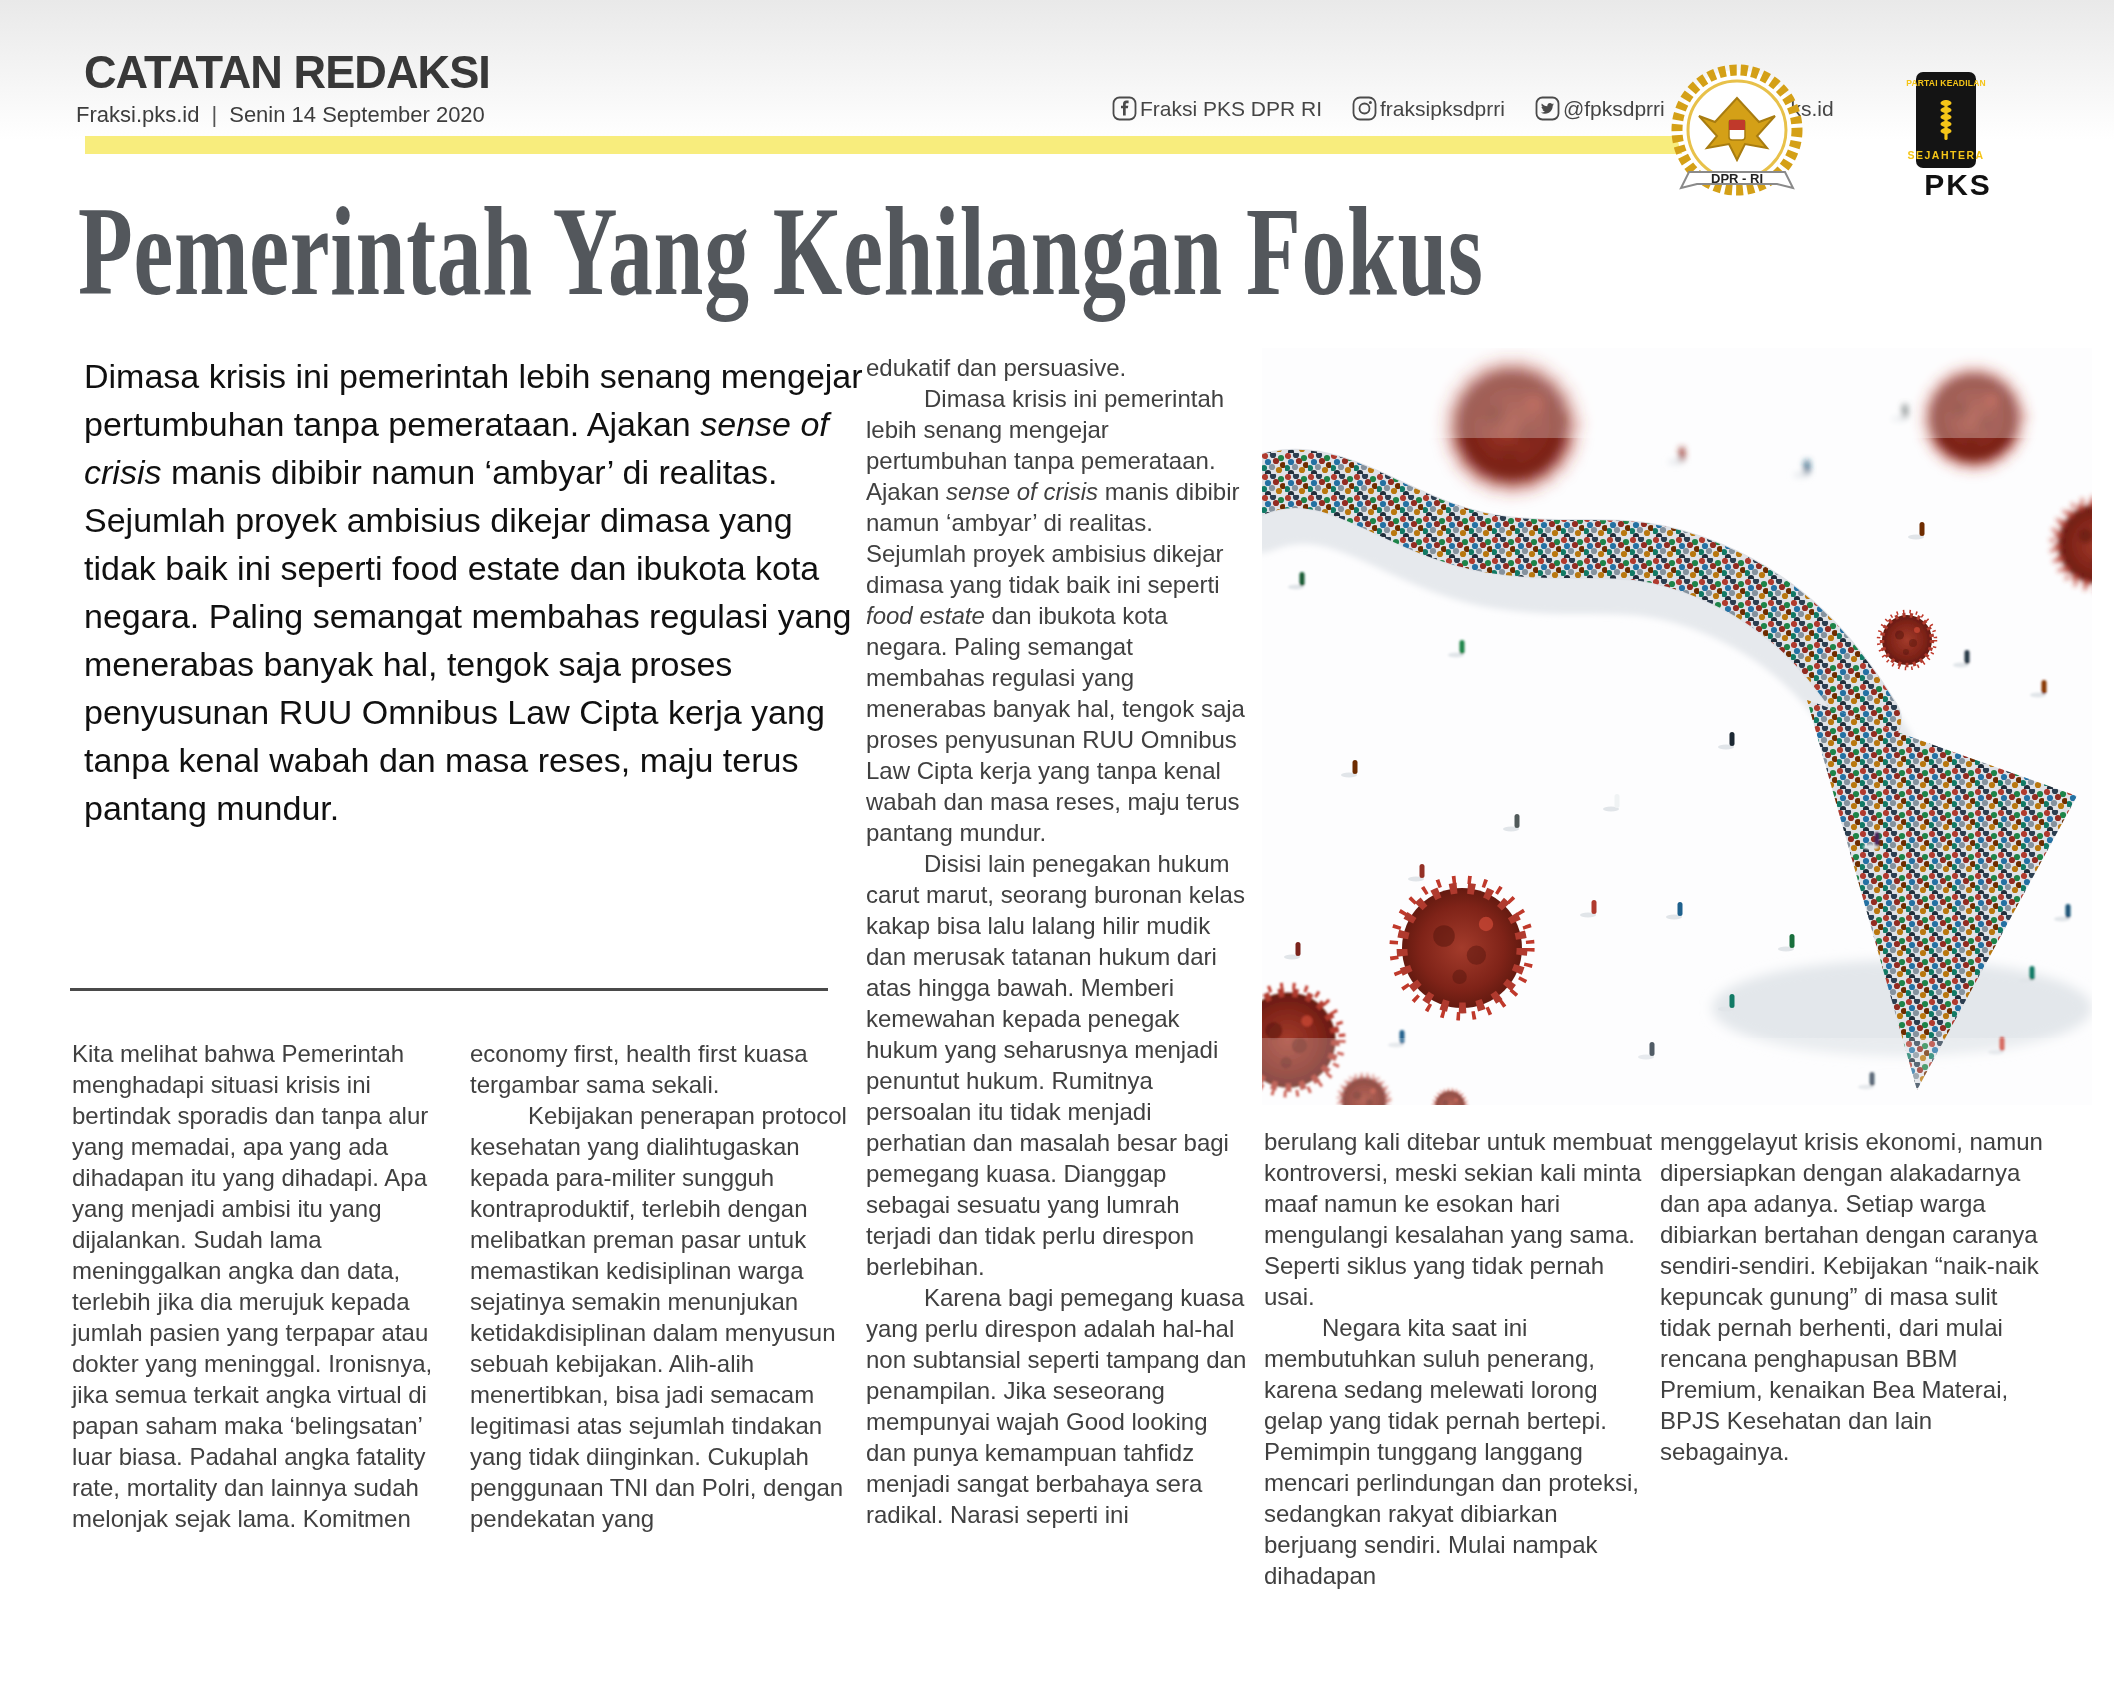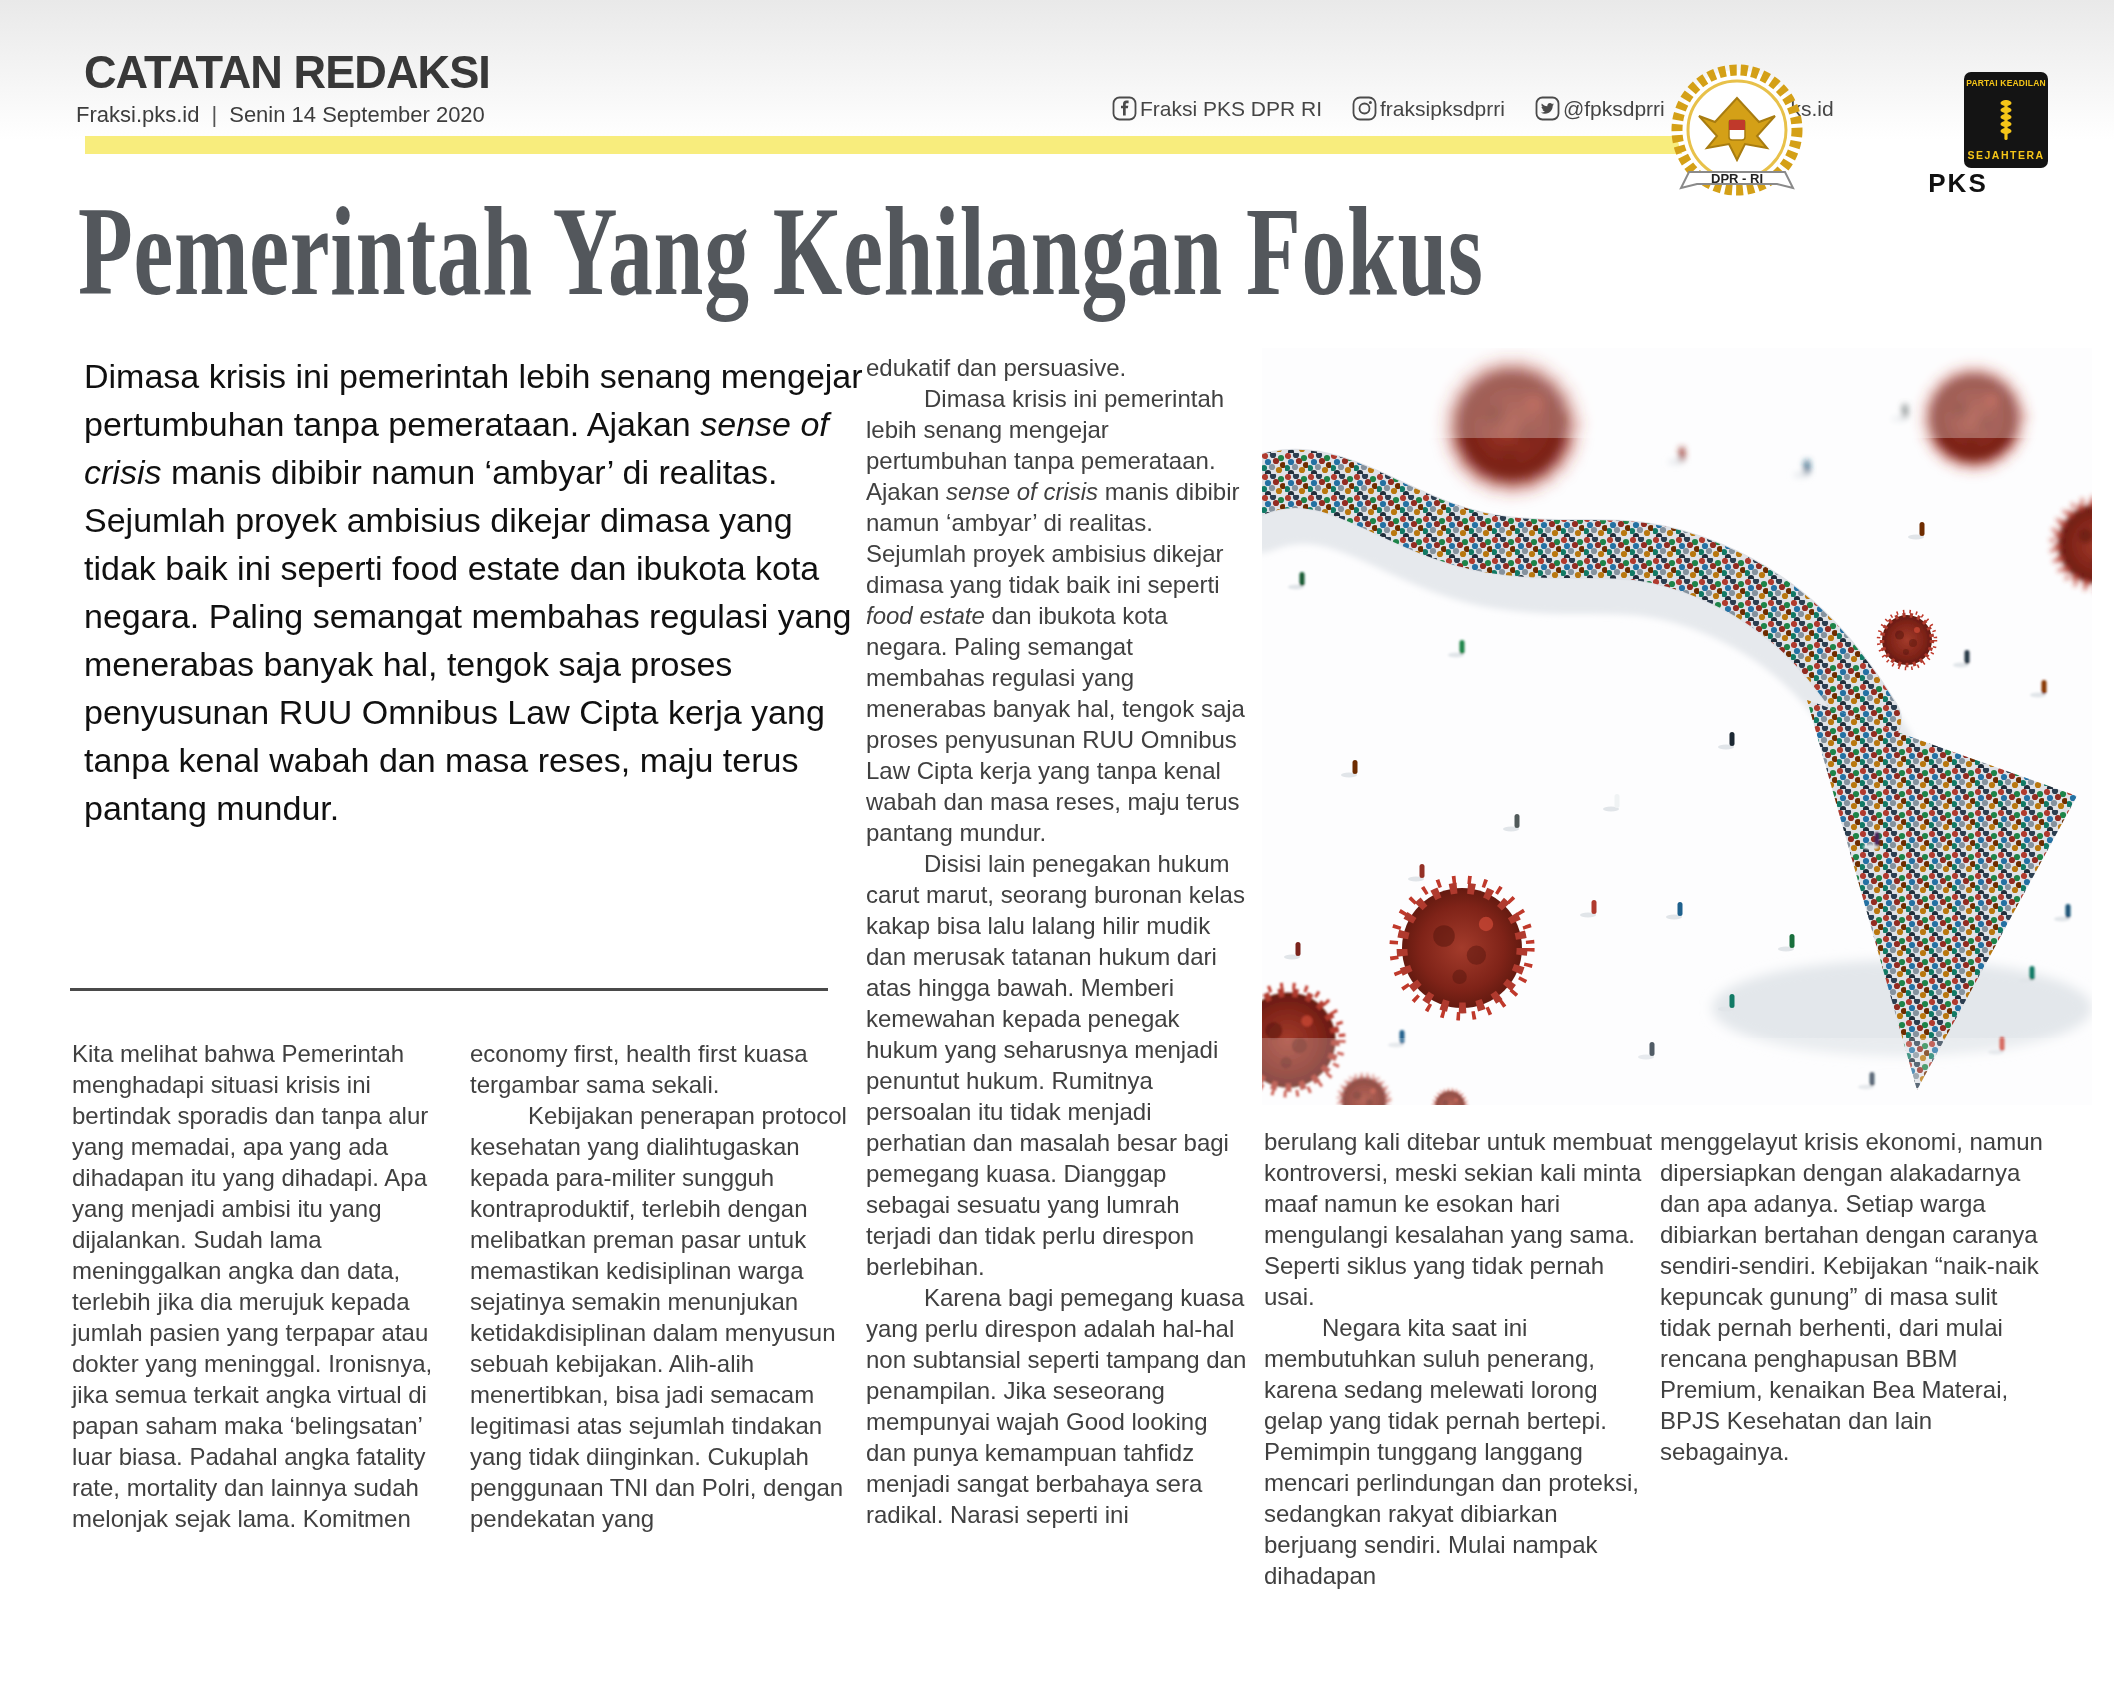--- a/index.html
+++ b/index.html
@@ -26,27 +26,27 @@
   .social-item{display:flex;align-items:center;gap:3px;cursor:pointer;}
   .social-item svg{display:block;}
   .social-label{font-size:21px;color:#454545;white-space:nowrap;}
   .yellow-bar{
     position:absolute;left:85px;top:136px;width:1660px;height:18px;background:#f8ed7d;
   }
   
   .dpr-logo{position:absolute;left:1671px;top:64px;width:132px;height:146px;}
   .pks-logo{position:absolute;left:1916px;top:72px;width:84px;text-align:center;}
   .pks-box{
-    background:#141414;border-radius:7px;padding:6px 4px 7px;box-sizing:border-box;width:84px;height:96px;
-    display:flex;flex-direction:column;justify-content:space-between;align-items:center;margin-left:48px;
+    background:#141414;border-radius:7px;padding:6px 4px 7px;box-sizing:border-box;width:60px;height:96px;
+    display:flex;flex-direction:column;justify-content:space-between;align-items:center;
   }
   .pks-top{color:#f5c518;font-size:8.5px;font-weight:bold;letter-spacing:.2px;white-space:nowrap;}
   .pks-mid{height:52px;display:flex;align-items:center;justify-content:center;}
   .pks-bottom{color:#f5c518;font-size:10.5px;font-weight:bold;letter-spacing:1.5px;}
-  .pks-name{font-size:26px;font-weight:bold;color:#111;letter-spacing:2px;line-height:1;margin-top:2px;
+  .pks-name{font-size:30px;font-weight:bold;color:#111;letter-spacing:2px;line-height:1;margin-top:2px;
     font-family:"Liberation Sans",sans-serif;}
   
   .headline{
     position:absolute;left:78px;top:178px;margin:0;
     font-family:"Liberation Serif",serif;font-weight:bold;font-size:128px;color:#53575c;
     transform:scaleX(.70);transform-origin:left top;white-space:nowrap;letter-spacing:1px;
   }
   
   .lead{
     position:absolute;left:84px;top:352px;width:788px;margin:0;

